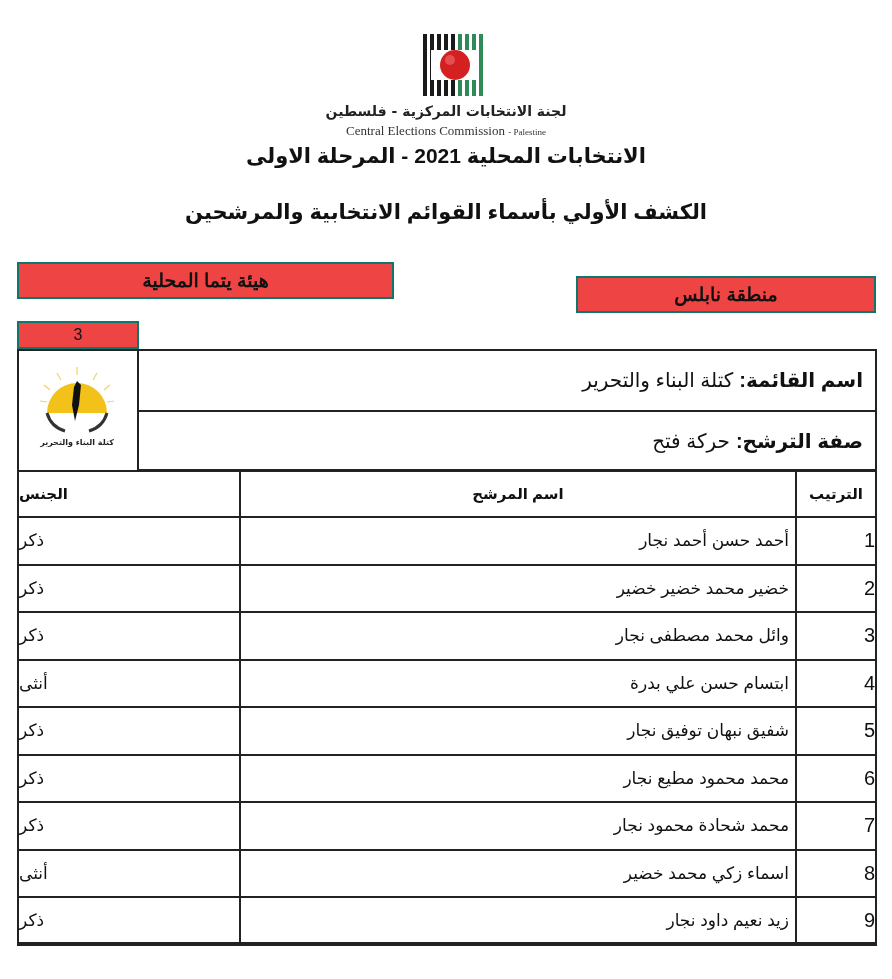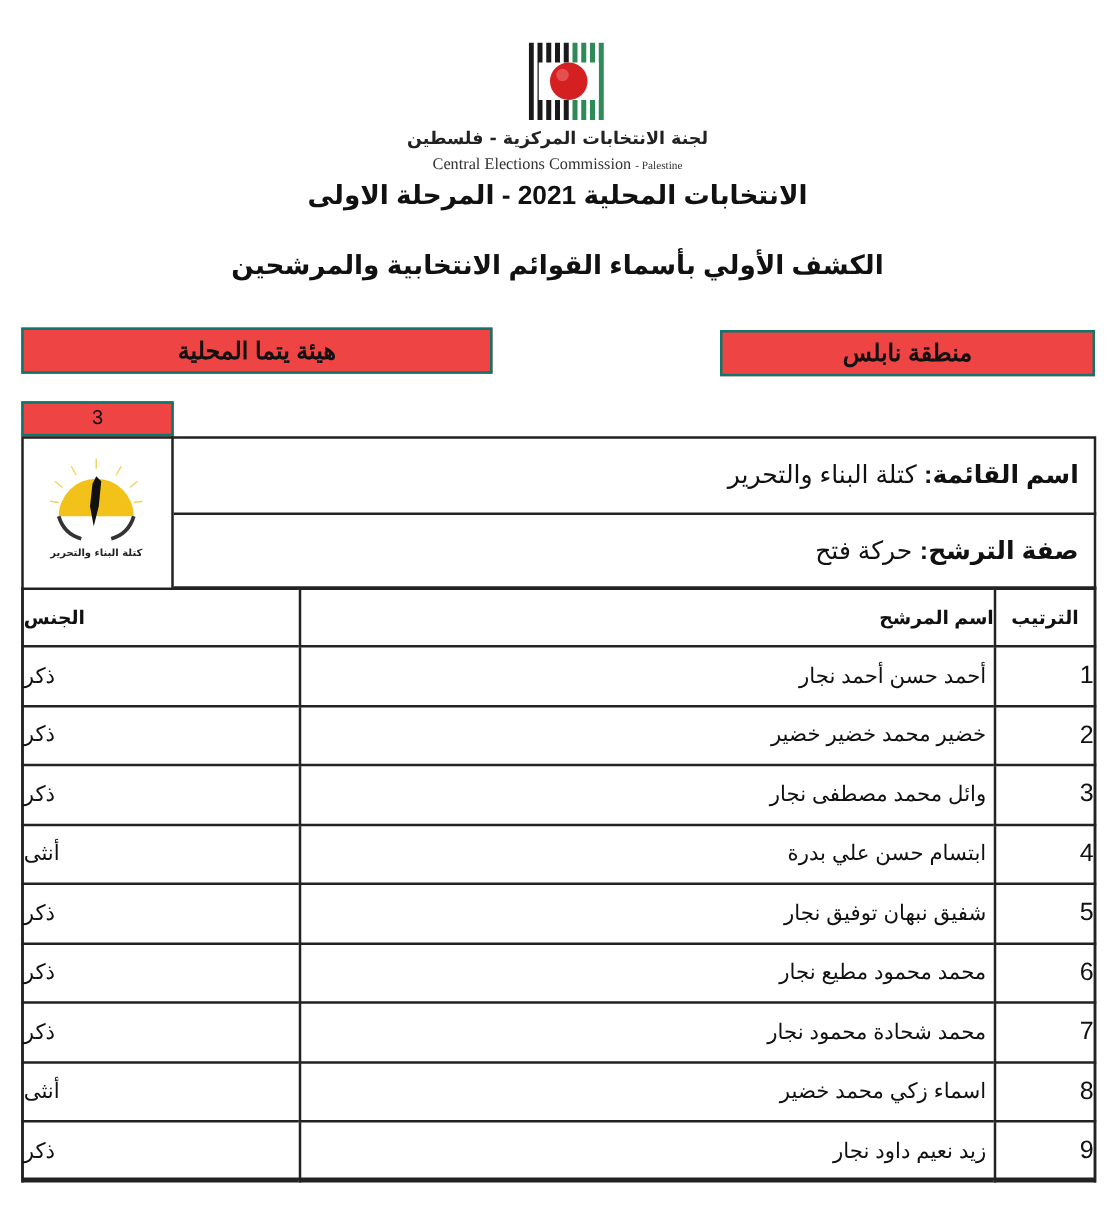--- a/index.html
+++ b/index.html
@@ -14,41 +14,41 @@
             font-family: Liberation Serif, serif; font-size: 13px; color: #333; }
   #cec-en .small { font-size: 9px; }
   .title { left: 0; width: 892px; text-align: center; direction: rtl; font-weight: bold;
            font-family: "Liberation Sans", "DejaVu Sans", sans-serif; }
   #title-1 { top: 144px; font-size: 21px; }
   #title-2 { top: 200px; font-size: 21px; }
   .box { border: 2px solid #0f766e; box-sizing: border-box; display: flex; align-items: center;
          justify-content: center; direction: rtl; font-weight: bold; font-size: 19px; background: #ef4444;
          font-family: Liberation Sans, sans-serif; }
   #council-box { left: 17px; top: 262px; width: 377px; height: 37px; }
-  #region-box { left: 576px; top: 264px; width: 300px; height: 37px; }
+  #region-box { left: 576px; top: 276px; width: 300px; height: 37px; }
   #list-no-box { left: 17px; top: 321px; width: 122px; height: 28px; font-weight: normal; font-size: 16px; }
   
   #main { left: 17px; top: 349px; width: 860px; height: 595px; border: 2px solid #222; box-sizing: border-box; }
   #logo-cell { left: 17px; top: 349px; width: 122px; height: 122px; border-right: 2px solid #222; box-sizing: border-box;
                display: flex; align-items: center; justify-content: center; }
   .info-row { left: 139px; width: 738px; box-sizing: border-box; direction: rtl; padding-right: 14px;
               display: flex; align-items: center; font-size: 20px;
               font-family: "Liberation Sans", "DejaVu Sans", sans-serif; }
   .info-row .lbl { font-weight: bold; margin-left: 6px; }
   #list-name-row { top: 349px; height: 63px; border-bottom: 2px solid #222; }
   #nomination-row { top: 412px; height: 59px; border-bottom: 2px solid #222; }
   table#candidates { position: absolute; left: 17px; top: 470px; width: 860px; border-collapse: collapse;
                      direction: rtl; font-family: "Liberation Sans", "DejaVu Sans", sans-serif; }
   #candidates th, #candidates td { border: 2px solid #222; padding: 0; }
   #candidates th { height: 44px; font-size: 15px; font-weight: bold; }
   #candidates td { height: 45.5px; font-size: 17px; }
   #candidates .c-rank { width: 78px; font-size: 20px; }
   #candidates th.c-rank { font-size: 15px; }
   #candidates .c-name { text-align: right; padding-right: 6px; }
-  #candidates th.c-name { padding-right: 0; }
+  #candidates th.c-name { text-align: center; padding-right: 0; }
   #candidates .c-gender { width: 220px; text-align: left; }
 </style>
 </head>
 <body>
 
 <div id="cec-logo" class="abs">
   <svg width="64" height="62" viewBox="0 0 64 62">
     <g fill="#1a1a1a">
       <rect x="0" y="0" width="4" height="62"></rect>
         <rect x="7" y="0" width="4" height="62"></rect>

